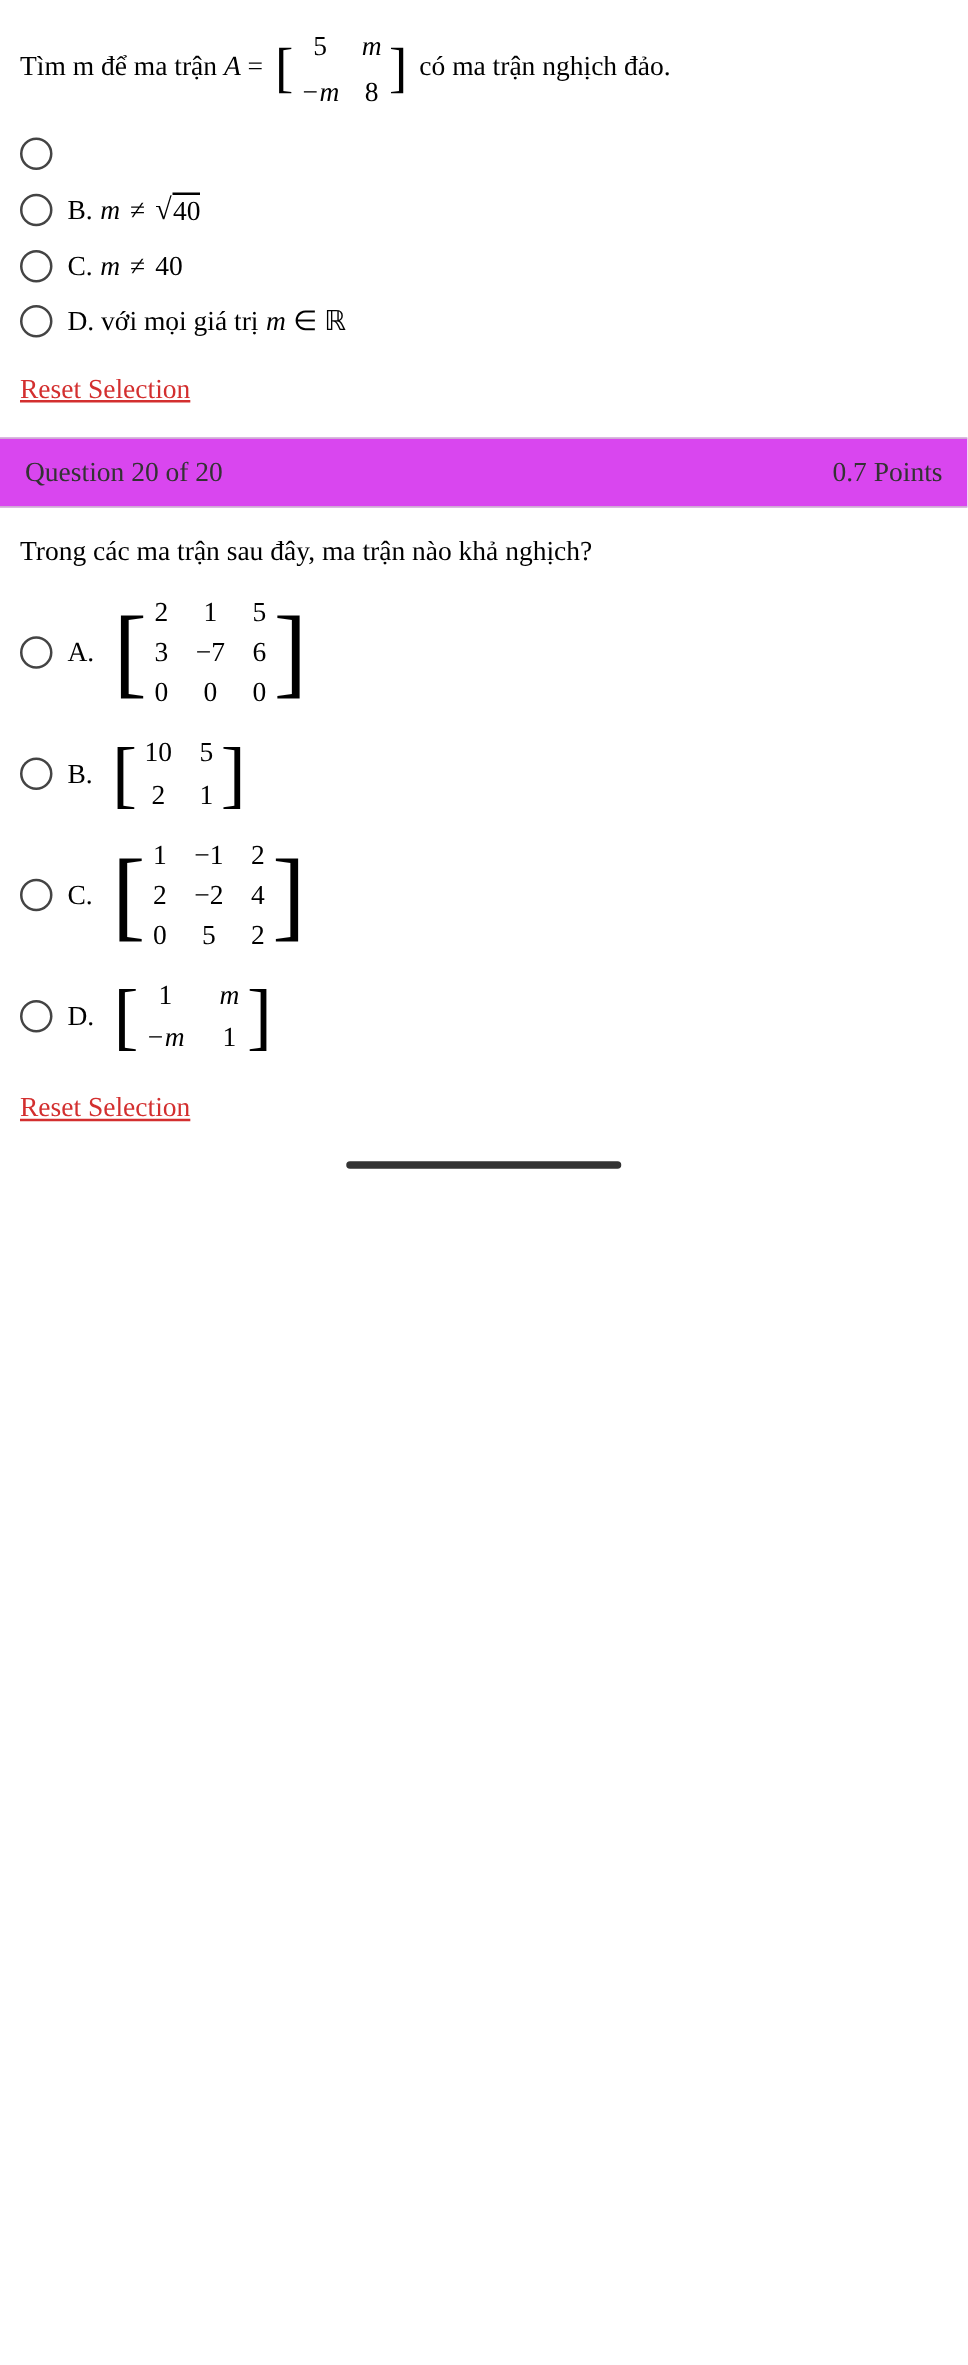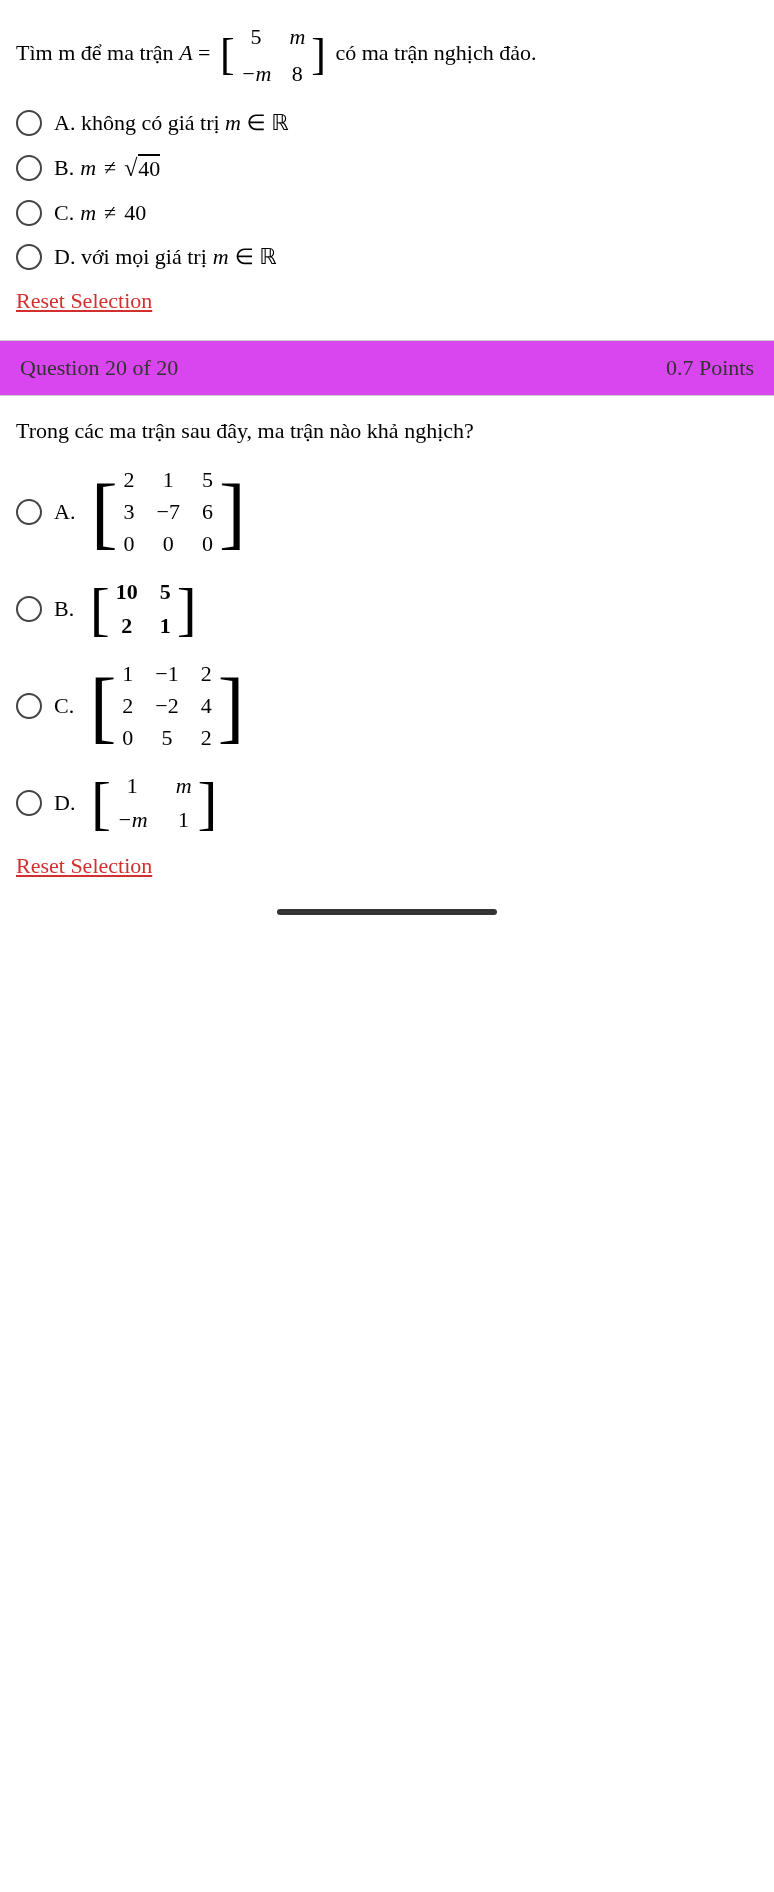--- a/index.html
+++ b/index.html
@@ -73,20 +73,21 @@
       display: flex;
       align-items: center;
       gap: 6px;
     }
     .reset-link {
       color: #d32f2f;
       text-decoration: underline;
       font-size: 22px;
       cursor: pointer;
       display: inline-block;
+      margin-top: 10px;
       margin-bottom: 16px;
       background: none;
       border: none;
       font-family: inherit;
     }
     .question-meta {
       display: flex;
       justify-content: space-between;
       align-items: center;
       padding: 14px 20px;
@@ -146,23 +147,20 @@
       </span>
       <span class="bracket-right">]</span>
     </span>
     <span> có ma trận nghịch đảo.</span>
   </div>
 
   <ul class="options-list">
 
     <li class="option-item">
       <span class="radio-circle"></span>
-      <span class="option-label">
-        <span>A. không có giá trị <em>m</em> ∈ ℝ</span>
-      </span>
     </li>
 
     <li class="option-item">
       <span class="radio-circle"></span>
       <span class="option-label">
         B. <em>m</em> <span class="neq">≠</span>
         <span class="sqrt-wrapper">
           <span class="sqrt-symbol">√</span>
           <span class="sqrt-content">40</span>
         </span>
@@ -220,21 +218,21 @@
         </span>
       </span>
     </li>
 
     <li class="option-item" style="align-items: center;">
       <span class="radio-circle"></span>
       <span class="option-label">
         B.&nbsp;
         <span class="matrix-inline">
           <span class="big-bracket">[</span>
-          <span class="matrix-cells matrix-cells-2x2" style="gap: 8px 22px; font-weight: bold;">
+          <span class="matrix-cells matrix-cells-2x2" style="gap: 8px 22px;">
             <span class="cell normal">10</span>
             <span class="cell normal">5</span>
             <span class="cell normal">2</span>
             <span class="cell normal">1</span>
           </span>
           <span class="big-bracket">]</span>
         </span>
       </span>
     </li>
 

